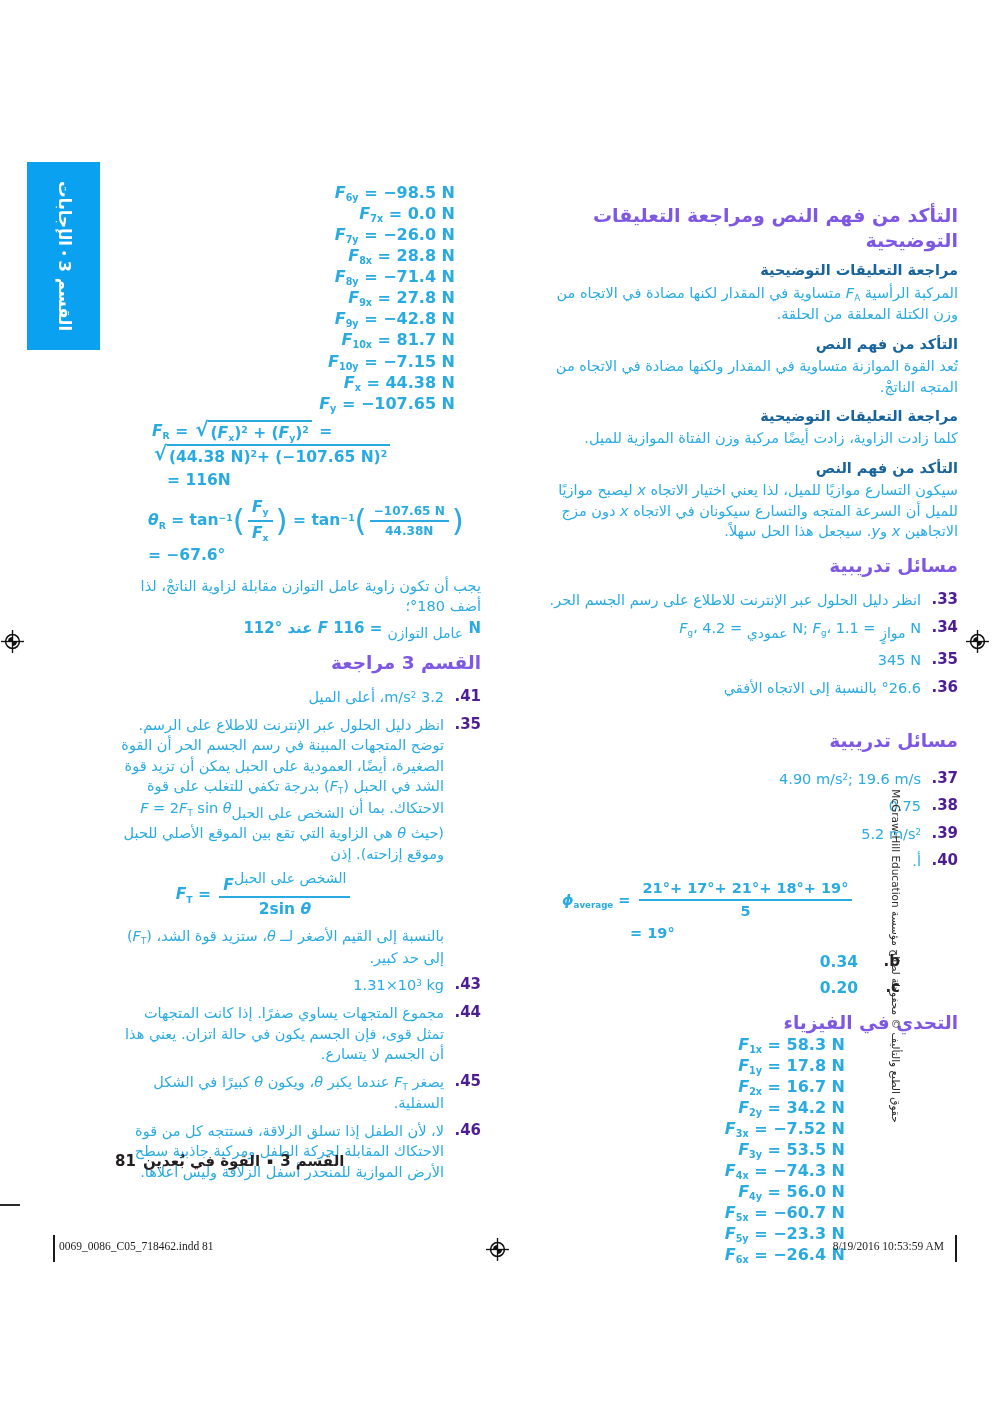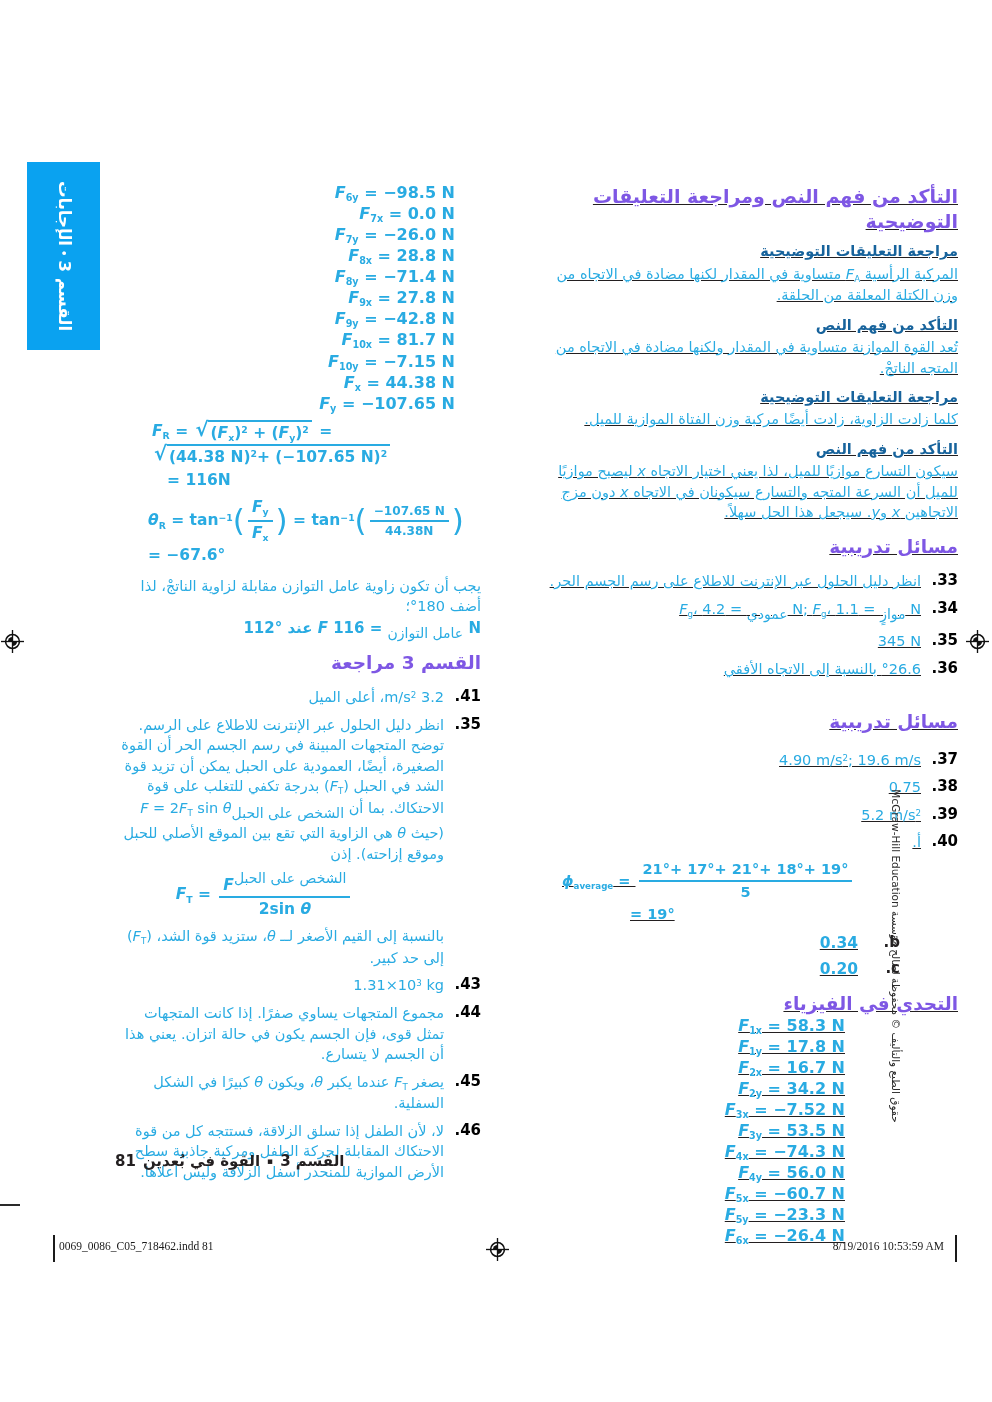--- a/index.html
+++ b/index.html
@@ -5,29 +5,29 @@
   html,body{margin:0;padding:0;background:#fff;}
   .page{position:relative;width:992px;height:1402px;background:#fff;overflow:hidden;
         font-family:"DejaVu Sans","Liberation Sans",sans-serif;color:#231f20;}
   
   .side-tab{position:absolute;left:27px;top:162px;width:73px;height:188px;}
   .side-tab .tab-label{position:absolute;top:50%;left:50%;transform:translate(-50%,-50%) rotate(90deg);
         white-space:nowrap;direction:rtl;color:#fff;font-weight:700;font-size:16.5px;letter-spacing:.5px;}
   .side-tab .dot{font-size:10px;vertical-align:1px;padding:0 4px;}
   
   .col{position:absolute;direction:rtl;text-align:right;}
-  .col-right{right:34px;top:184px;width:424px;text-decoration:underline;}
+  .col-right{right:34px;top:203px;width:424px;}
   .col-left{left:115px;top:183px;width:366px;}
   .ph{font-size:19px;font-weight:700;color:#7e57e4;line-height:1.3;margin:0 0 8px 0;}
   h2.ph{font-size:18.5px;}
   .subhead{font-size:14.5px;font-weight:700;color:#17639c;margin:0 0 2px 0;line-height:1.4;}
   .body{font-size:14.5px;color:#29abe2;line-height:1.42;}
   .block{margin-bottom:9px;}
   .item{position:relative;padding-right:37px;margin-bottom:7px;min-height:20px;}
-  .item .num{position:absolute;right:0;top:0;font-weight:700;font-size:15px;color:#000000;}
+  .item .num{position:absolute;right:0;top:0;font-weight:700;font-size:15px;color:#4c1d95;}
   .subitem{position:relative;text-align:right;padding-right:100px;margin-bottom:7px;}
   .subitem .letter{position:absolute;right:58px;top:0;font-weight:700;font-size:15px;color:#231f20;}
   .subitem .val{color:#29abe2;font-size:15.5px;font-weight:600;}
   
   .eq{direction:ltr;text-align:left;color:#29abe2;font-weight:600;font-size:15.5px;line-height:1.35;}
   .eq i,.body i,.fline i{font-style:italic;}
   sub{font-size:.6em;vertical-align:-.35em;}
   sup{font-size:.6em;vertical-align:.5em;}
   .arsub{font-size:14px;vertical-align:-.35em;font-weight:400;}
   sup.arsub{vertical-align:.5em;}

